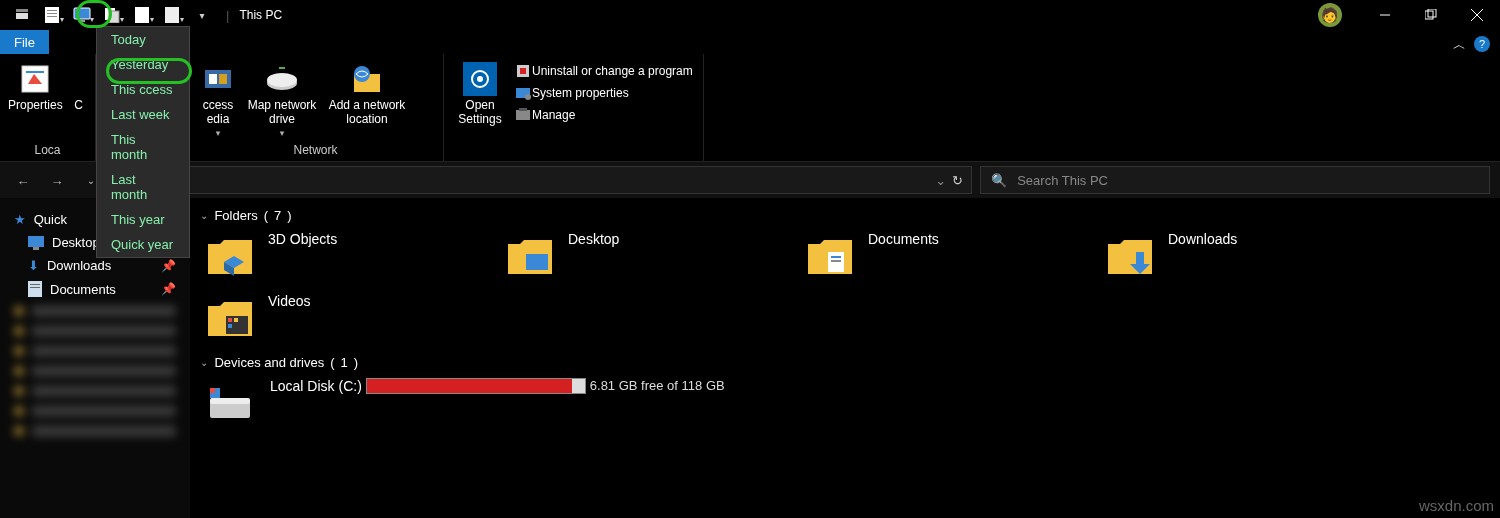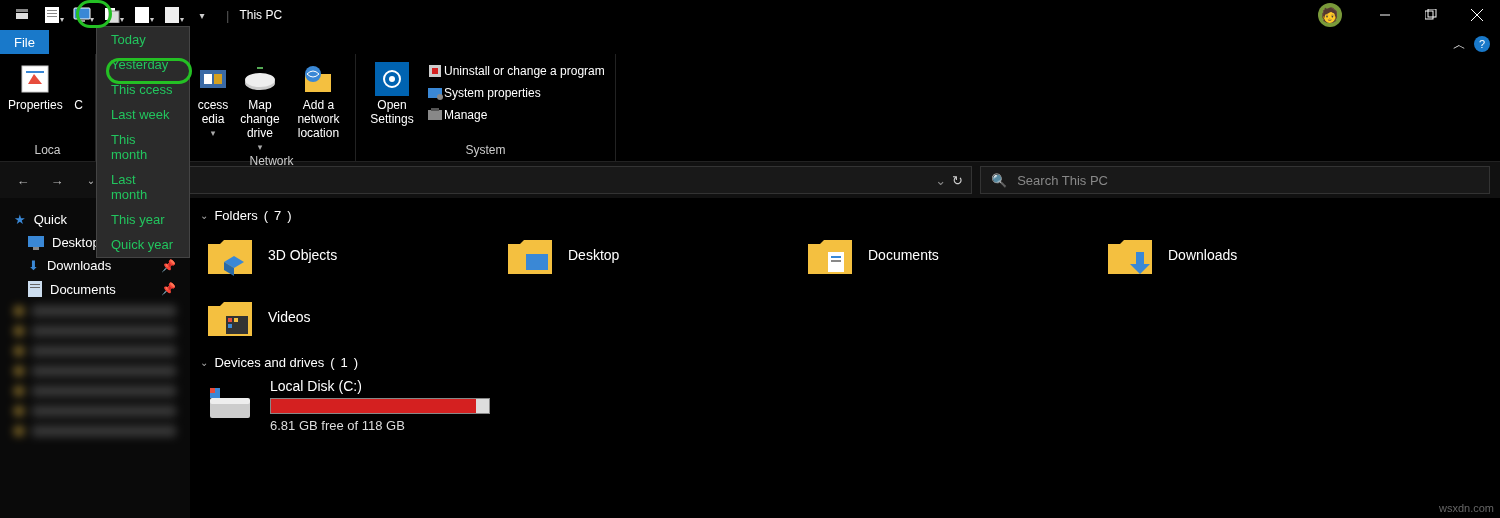--- a/index.html
+++ b/index.html
@@ -28,21 +28,21 @@
 .ribbon-group-body { flex: 1; display: flex; align-items: flex-start; gap: 6px; }
 .ribbon-group-label { text-align: center; font-size: 12px; color: #ccc; padding: 2px 0; }
 .big-btn { display: flex; flex-direction: column; align-items: center; justify-content: flex-start; width: 72px; padding-top: 4px; gap: 2px; text-align: center; font-size: 12px; color: #fff; }
 .big-btn .ic { width: 34px; height: 34px; display:flex;align-items:center;justify-content:center; }
 .small-list { display: flex; flex-direction: column; gap: 4px; padding-top: 4px; }
 .small-btn { display: flex; align-items: center; font-size: 12px; color: #fff; white-space: nowrap; }
 .small-btn .ic { width: 18px; height: 18px; display:flex;align-items:center;justify-content:center; }
 
 
 .dropdown { position: absolute; left: 96px; top: 26px; width: 94px; background: #2b2b2b; border: 1px solid #444; z-index: 50; }
-.dropdown-item { padding: 5px 14px; font-size: 13px; color: #22c55e; }
+.dropdown-item { padding: 5px 14px; font-size: 13px; color: #86efac; }
 .hl-today { position:absolute; left:76px; top:0px; width:36px;height:28px;border:3px solid #24c024;border-radius:14px; z-index:60;}
 .hl-yesterday { position:absolute; left:106px; top:58px; width:86px;height:26px;border:3px solid #24c024;border-radius:13px; z-index:60;}
 
 
 .navbar { height: 36px; display: flex; align-items: center; gap: 8px; padding: 0 10px; background: #111; margin-top:0;}
 .nav-btn { width: 26px; height: 26px; display:flex;align-items:center;justify-content:center;color:#bbb; }
 .addr { flex: 0 0 860px; height: 28px; background: #191919; border: 1px solid #333; display:flex;align-items:center;padding:0 8px;gap:6px;color:#ccc;font-size:13px;}
 .addr .chev { color:#888; font-size:11px;}
 .addr-right { margin-left:auto;display:flex;gap:6px;}
 .search { flex:1; height:28px; background:#191919;border:1px solid #333;display:flex;align-items:center;padding:0 10px;gap:10px;color:#888; }
@@ -53,31 +53,31 @@
 .side-item { display:flex;align-items:center;gap:8px;padding:4px 14px;font-size:13px;color:#fff;}
 .side-item .pin { margin-left:auto;color:#888;font-size:12px;}
 .side-blur { filter: blur(4px); opacity:0.6; padding:4px 14px; display:flex;align-items:center;gap:8px;}
 .blur-dot { width:10px;height:10px;background:#caa23a;border-radius:2px;}
 .blur-bar { height:12px;background:#555;border-radius:2px;flex:1;}
 
 .content { flex:1; padding: 6px 10px 10px 10px; overflow:auto;}
 .section-head { display:flex;align-items:center;gap:6px;font-size:13px;color:#fff;margin:4px 0 8px 0;}
 .section-head .chev{color:#aaa;font-size:10px;}
 .folders-grid { display:grid; grid-template-columns: repeat(4, 300px); row-gap: 14px; margin-left: 6px; margin-bottom:14px;}
-.folder-item { display:flex;align-items:center;gap:14px;}
+.folder-item { display:flex;align-items:flex-start;gap:14px;}
 .folder-ic { width:48px;height:48px;display:flex;align-items:center;justify-content:center;}
 .folder-label { font-size:14px;color:#fff;}
 
 .drive { display:flex;gap:16px;align-items:flex-start;margin-left:6px;margin-top:6px;}
 .drive-ic { width:48px;height:48px;display:flex;align-items:center;justify-content:center;}
-.drive-info { display:flex;flex-direction:column;gap:4px;}
+.drive-info { display:flex;flex-direction:row;gap:4px;}
 .drive-bar { width:220px;height:16px;border:1px solid #888;background:#ddd;position:relative;}
 .drive-bar-fill { position:absolute;left:0;top:0;bottom:0;background:#d42020;}
 
-.watermark { position:absolute;right:6px;bottom:4px;color:#666;font-size:11px;margin-left:44px;}
+.watermark { position:absolute;right:6px;bottom:4px;color:#666;font-size:15px;margin-left:44px;}
 
 
 svg { display:block; }
 </style>
 </head>
 <body>
 
 <div class="titlebar">
   <div class="qat">
     <div class="qat-btn">
@@ -169,21 +169,21 @@
         <span>Properties</span>
       </div>
       <div class="big-btn" style="width:20px">
         <div class="ic"></div>
         <span>C</span>
       </div>
     </div>
     <div class="ribbon-group-label">Loca</div>
   </div>
 
-  <div class="ribbon-group" style="width:260px;padding-left:100px">
+  <div class="ribbon-group" style="width:348px;padding-left:100px">
     <div class="ribbon-group-body">
       <div class="big-btn" style="width:44px">
         <div class="ic">
             <svg width="30" height="30">
               <rect x="2" y="6" width="26" height="18" fill="#3a6aa6"></rect>
               <rect x="6" y="10" width="8" height="10" fill="#fff"></rect>
               <rect x="16" y="10" width="8" height="10" fill="#d4a020"></rect>
             </svg>
           </div>
         <span style="white-space:pre-line">ccess
@@ -191,21 +191,21 @@
         <span style="font-size:9px;color:#aaa">▾</span>
       </div>
       <div class="big-btn">
         <div class="ic">
             <svg width="34" height="28">
               <ellipse cx="17" cy="18" rx="15" ry="7" fill="#ccc"></ellipse>
               <ellipse cx="17" cy="15" rx="15" ry="7" fill="#eee"></ellipse>
               <rect x="14" y="2" width="6" height="2" fill="#5a5"></rect>
             </svg>
           </div>
-        <span style="white-space:pre-line">Map change
+        <span style="white-space:pre-line">Map network
 drive</span>
         <span style="font-size:9px;color:#aaa">▾</span>
       </div>
       <div class="big-btn" style="width:86px">
         <div class="ic">
             <svg width="34" height="30">
               <rect x="4" y="10" width="26" height="18" fill="#f4c040"></rect>
               <circle cx="12" cy="10" r="8" fill="#3a88d6"></circle>
               <path d="M6 10 Q12 4 18 10 M6 10 Q12 16 18 10" stroke="#fff" fill="none"></path>
             </svg>
@@ -253,21 +253,20 @@
             <div class="ic">
               <svg width="16" height="16">
                 <rect x="1" y="3" width="14" height="10" fill="#888"></rect>
                 <rect x="4" y="1" width="8" height="3" fill="#555"></rect>
               </svg>
             </div>
             <span>Manage</span>
           </div>
       </div>
     </div>
-    <div class="ribbon-group-label">System</div>
   </div>
 </div>
 
 <div class="hl-today"></div>
 <div class="hl-yesterday"></div>
 <div class="dropdown">
   <div class="dropdown-item">Today</div>
   <div class="dropdown-item">Yesterday</div>
   <div class="dropdown-item">This ccess</div>
   <div class="dropdown-item">Last week</div>

